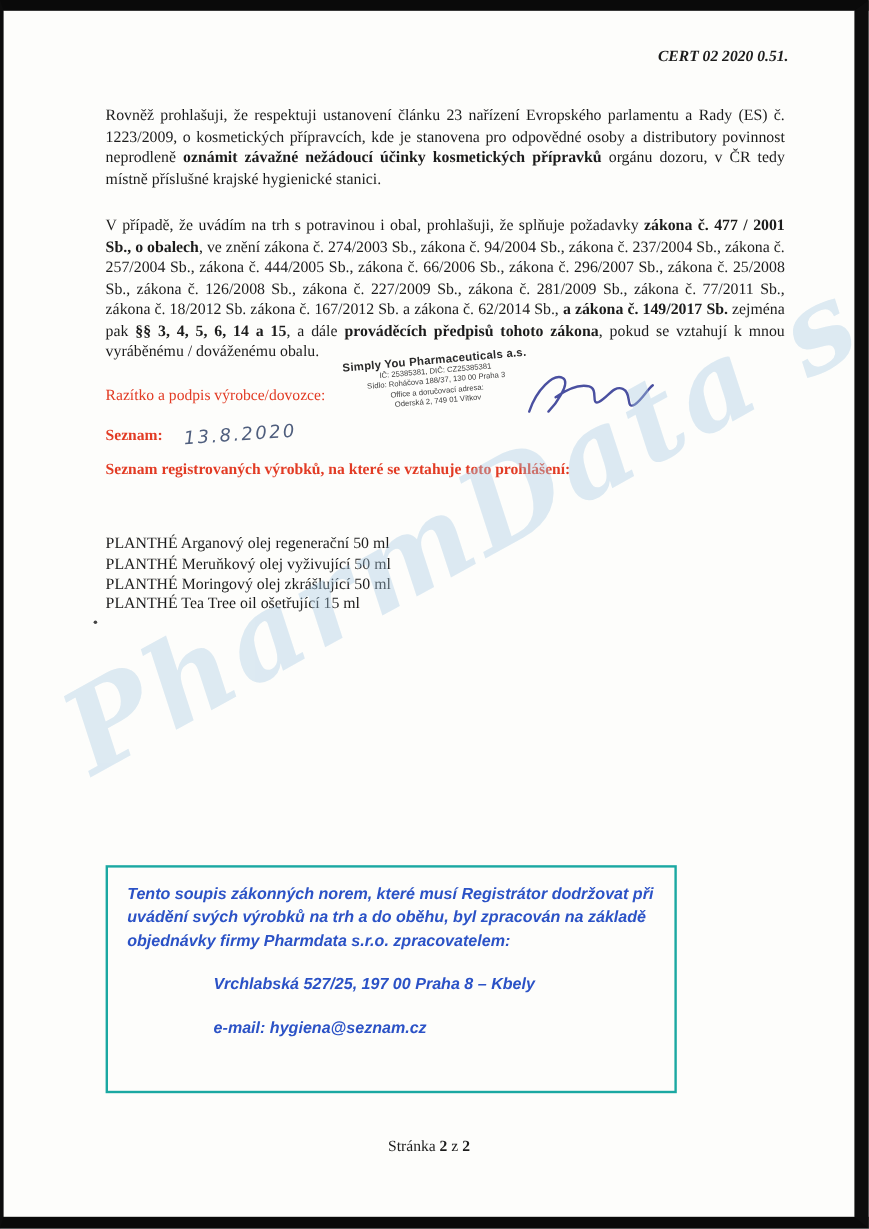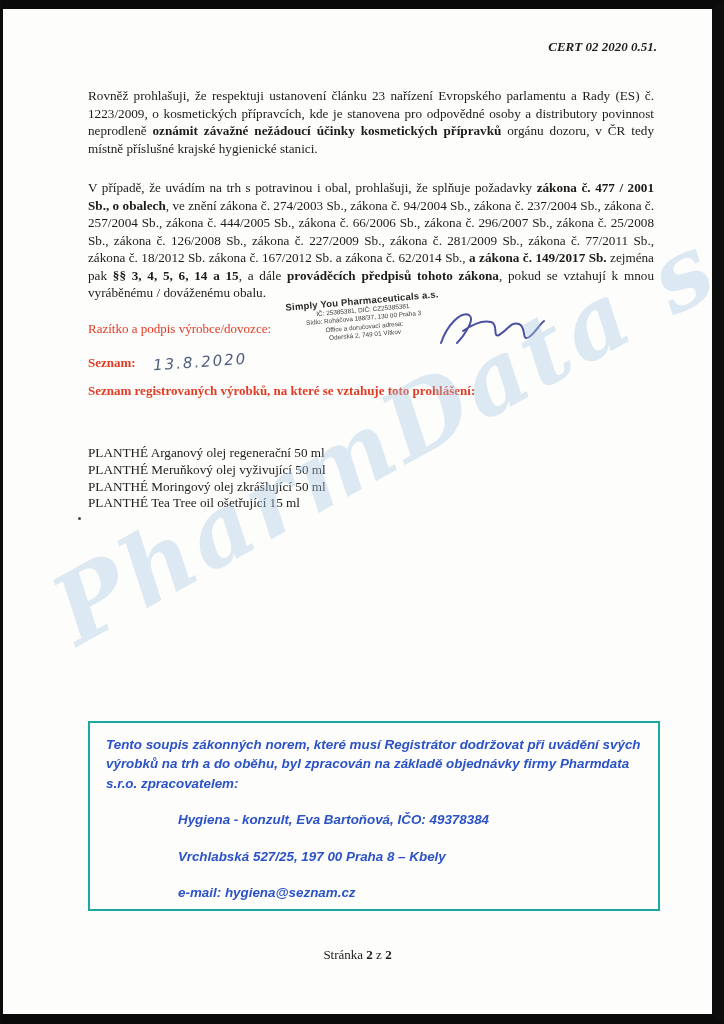--- a/index.html
+++ b/index.html
@@ -43,21 +43,21 @@
   .artifact-dot{left:75px;top:508px;width:3px;height:3px;border-radius:50%;background:#444;}
   .watermark{
     left:58px;top:552px;
     transform:rotate(-29deg);transform-origin:left center;
     font-family:"DejaVu Serif", serif;font-style:italic;font-weight:bold;
     font-size:96px;letter-spacing:4px;white-space:nowrap;
     color:var(--watermark,#a9cbe4);opacity:.38;
     pointer-events:none;z-index:5;
   }
   .info-box{
-    left:85px;top:712px;width:572px;height:190px;box-sizing:border-box;
+    left:85px;top:712px;width:476px;height:190px;box-sizing:border-box;
     border:2px solid var(--box-border,#1ba8a2);
     padding:12px 16px;
     font-family:"Liberation Sans", sans-serif;
     font-style:italic;font-weight:bold;font-size:13.4px;line-height:1.45;
     color:var(--box-text,#2b52c6);
   }
   .info-indent{margin-left:72px;margin-top:17px;}
   .email-link{}
   .footer{left:0;top:938px;width:100%;text-align:center;font-size:13px;}
   .b{font-weight:bold;}
@@ -104,21 +104,20 @@
       <div>PLANTHÉ Arganový olej regenerační 50 ml</div>
       <div>PLANTHÉ Meruňkový olej vyživující 50 ml</div>
       <div>PLANTHÉ Moringový olej zkrášlující 50 ml</div>
       <div>PLANTHÉ Tea Tree oil ošetřující 15 ml</div>
     </div>
 
     <div class="abs artifact-dot"></div>
 
     <div class="abs info-box">
       <div>Tento soupis zákonných norem, které musí Registrátor dodržovat při uvádění svých výrobků na trh a do oběhu, byl zpracován na základě objednávky firmy Pharmdata s.r.o. zpracovatelem:</div>
-      <div class="info-indent">Hygiena - konzult, Eva Bartoňová, IČO:  49378384</div>
       <div class="info-indent">Vrchlabská 527/25, 197 00   Praha 8 – Kbely</div>
       <div class="info-indent"><span>e-mail: </span><span class="email-link">hygiena@seznam.cz</span></div>
     </div>
 
     <div class="abs footer"><span>Stránka </span><span class="b">2</span><span> z </span><span class="b">2</span></div>
 
   </div>
 
   <div class="abs watermark">PharmData s.r.o.</div>
 

